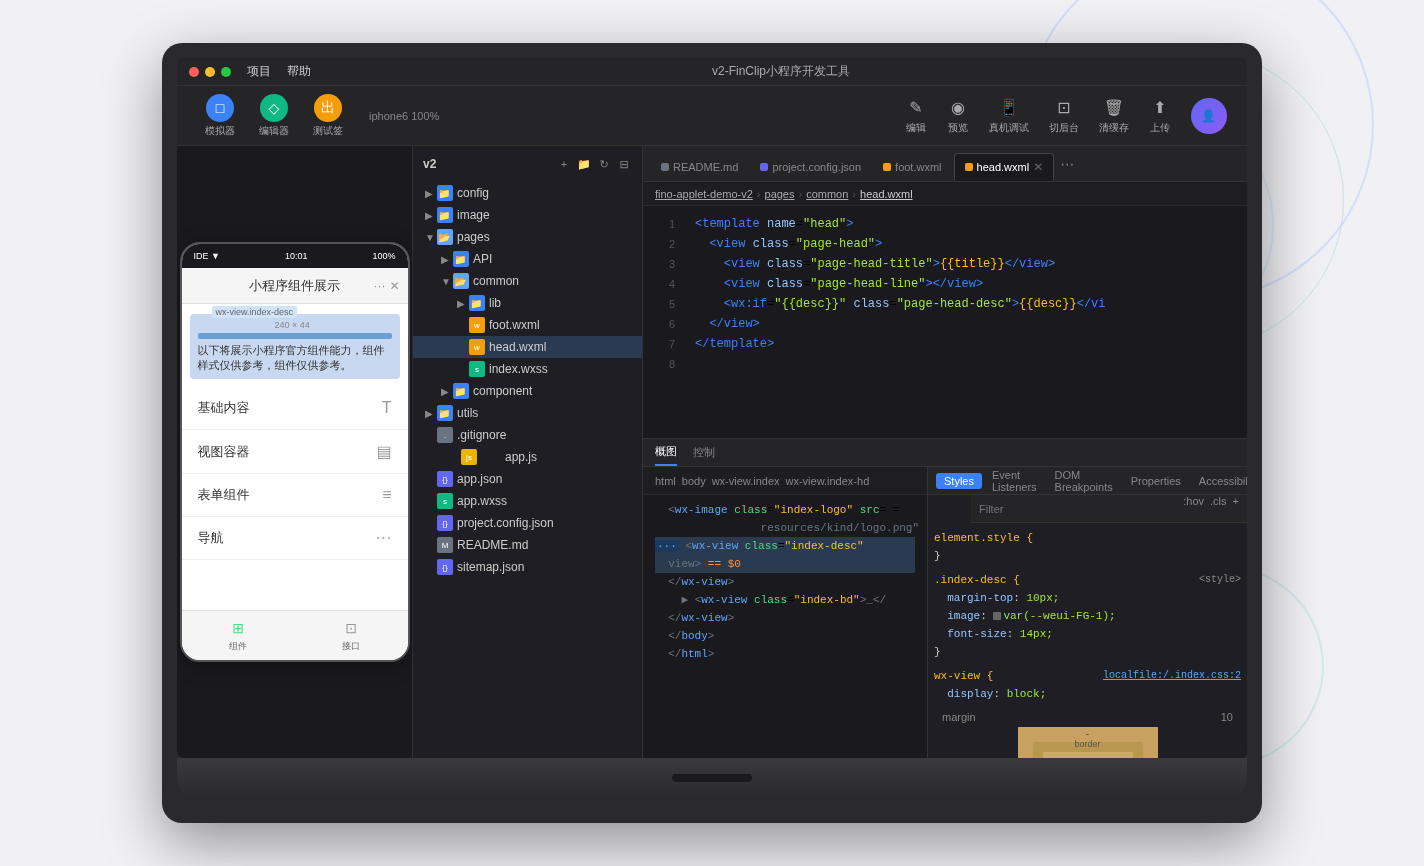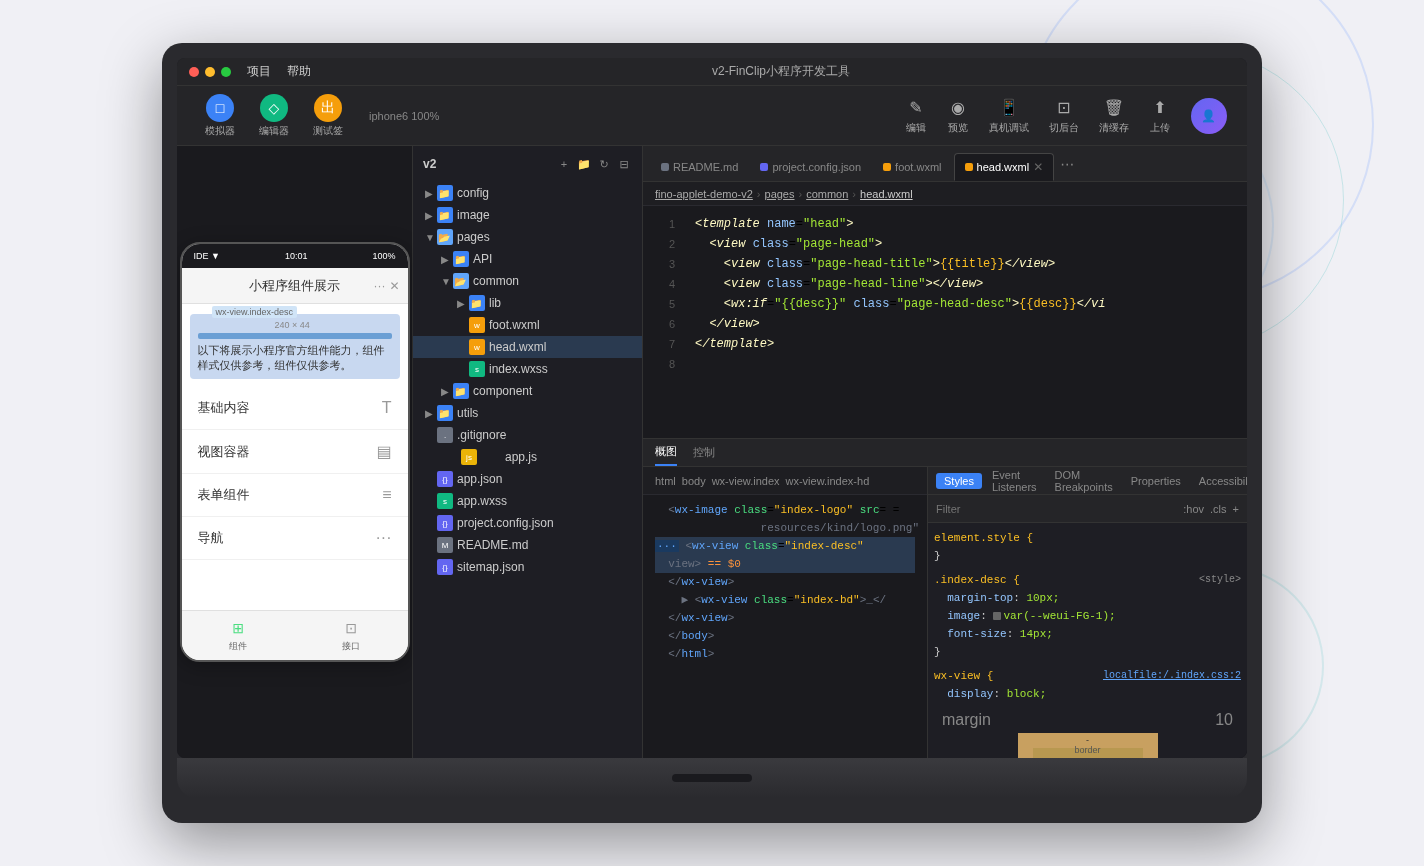--- a/index.html
+++ b/index.html
@@ -499,21 +499,21 @@
     }
     .code-content {
       flex: 1;
       padding: 8px 12px;
       overflow: auto;
       font-size: 12px;
       line-height: 20px;
       font-family: 'Courier New', Consolas, monospace;
     }
     .code-line { white-space: nowrap; height: 20px; }
-    .c-tag { color: #fef9c3; font-style: italic; }
+    .c-tag { color: #3b82f6; }
     .c-attr { color: #93c5fd; }
     .c-val { color: #a3e635; }
     .c-expr { color: #fbbf24; }
 
     
     .bottom-panel {
       height: 320px;
       background: #1a1a1e;
       border-top: 1px solid #333;
       display: flex;
@@ -617,25 +617,25 @@
       background: #1e1e24;
       border-left: 1px solid #333;
       display: flex;
       flex-direction: column;
       flex-shrink: 0;
     }
     .styles-filter {
       height: 28px;
       background: #252528;
       display: flex;
-      align-items: center;
       padding: 0 8px;
       gap: 24px;
       border-bottom: 1px solid #333;
       flex-shrink: 0;
+      margin-left: 43px;
     }
     .filter-input {
       flex: 1;
       background: transparent;
       border: none;
       outline: none;
       font-size: 11px;
       color: #ccc;
     }
     .filter-extras {
@@ -657,21 +657,21 @@
     }
     .style-selector { color: #fbbf24; }
     .style-prop { color: #93c5fd; }
     .style-val { color: #a3e635; }
     .style-source { color: #888; float: right; font-size: 10px; }
     .style-link { color: #60a5fa; text-decoration: underline; }
     .box-model-wrapper {
       padding: 8px;
     }
     .box-model-title {
-      font-size: 16px;
+      font-size: 11px;
       color: #888;
       display: flex;
       justify-content: space-between;
       margin-bottom: 4px;
     }
 
     
     ::-webkit-scrollbar { width: 4px; height: 4px; }
     ::-webkit-scrollbar-track { background: #1a1a1e; }
     ::-webkit-scrollbar-thumb { background: #444; border-radius: 2px; }

